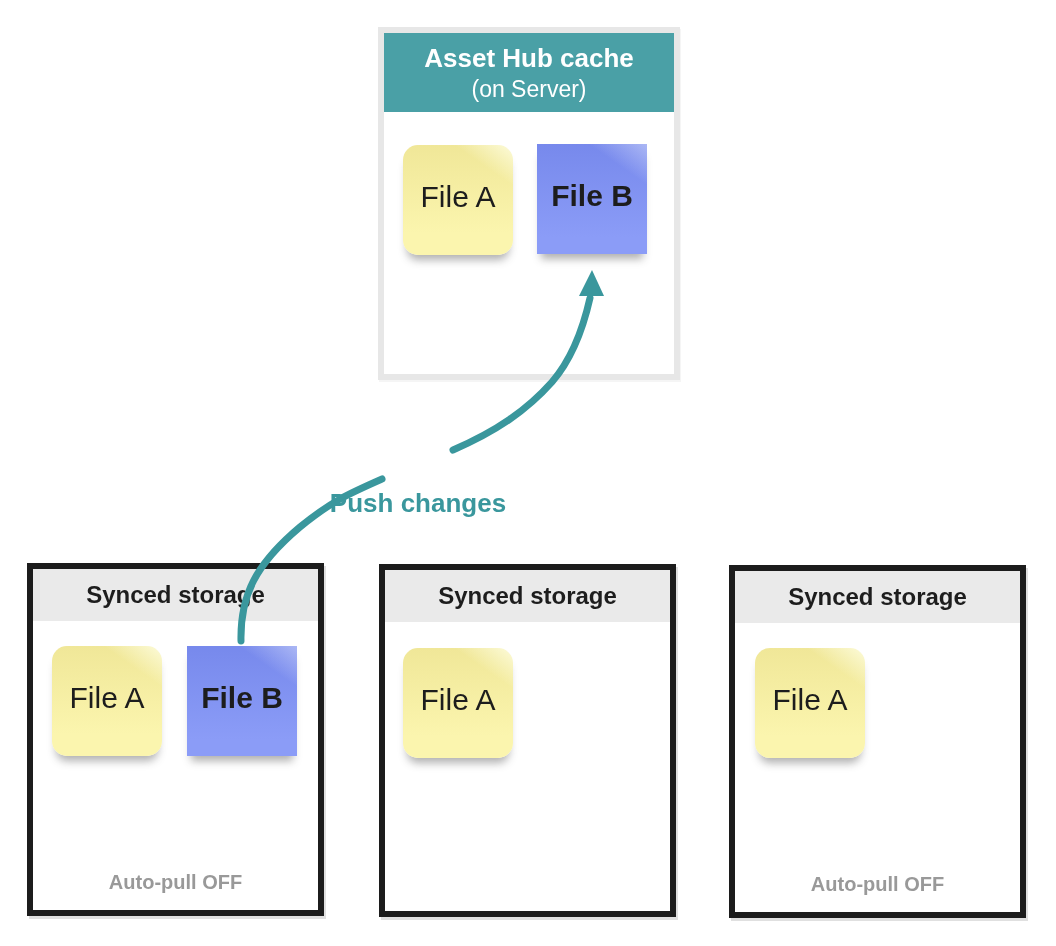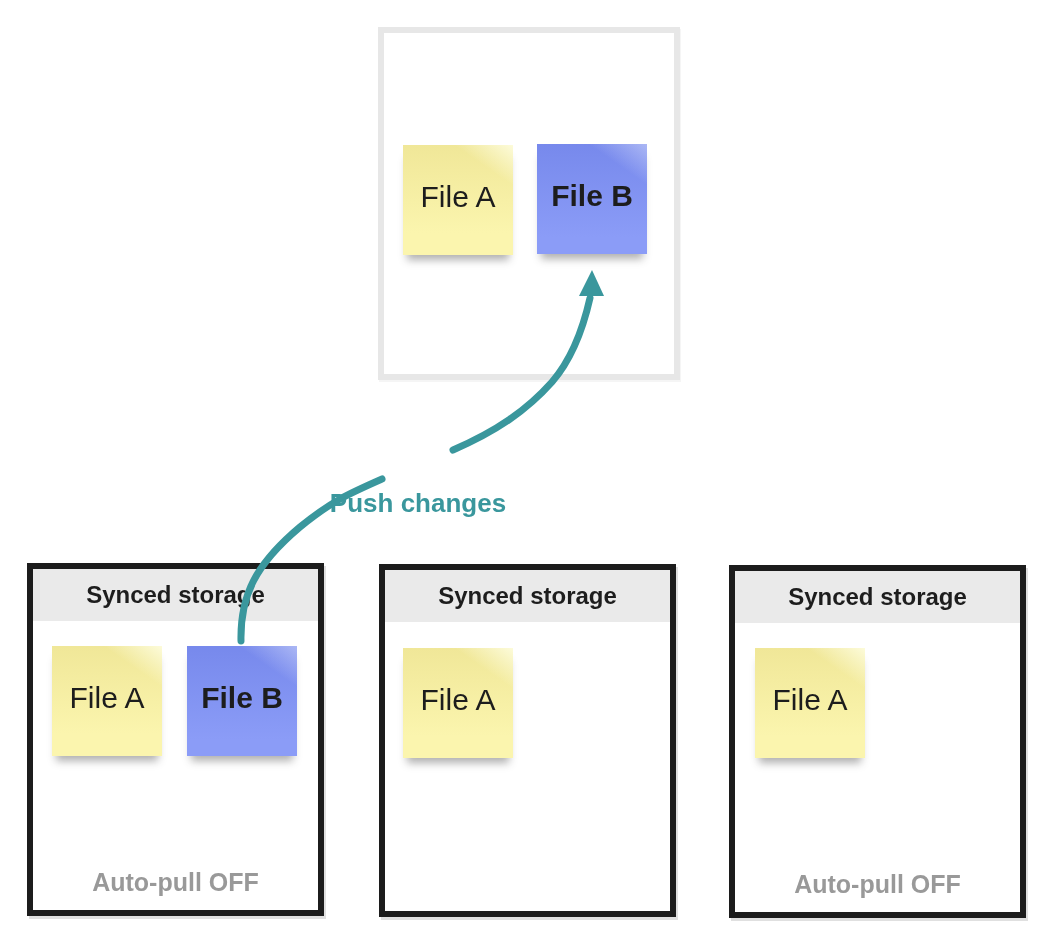--- a/index.html
+++ b/index.html
@@ -61,20 +61,21 @@
     justify-content: center;
     padding-bottom: 6px;
     font-size: 30px;
     color: var(--text-dark);
     box-shadow: 0 9px 8px -4px rgba(60,60,60,0.40);
   }
   .note.yellow {
     background:
       linear-gradient(215deg, rgba(255,255,230,0.85) 0%, rgba(255,255,230,0.0) 22%),
       linear-gradient(180deg, var(--note-yellow-top) 0%, var(--note-yellow-bottom) 80%);
+    border-radius: 15px;
   }
   .note.blue {
     background:
       linear-gradient(215deg, rgba(235,240,255,0.45) 0%, rgba(235,240,255,0.0) 22%),
       linear-gradient(180deg, var(--note-blue-top) 0%, var(--note-blue-bottom) 85%);
     font-weight: bold;
   }
 
   
   .hub-note-a { left: 19px;  top: 112px; }
@@ -110,21 +111,21 @@
   .storage-note-a2 { left: 18px;  top: 78px; }
   .storage-note-a3 { left: 20px;  top: 77px; }
 
   .storage-footer {
     position: absolute;
     left: 0; right: 0; bottom: 0;
     height: 56px;
     display: flex;
     align-items: center;
     justify-content: center;
-    font-size: 25px;
+    font-size: 20px;
     font-weight: bold;
   }
   .storage-footer.off { color: var(--text-gray); background: transparent; }
   .storage-footer.on  { color: var(--text-dark); background: var(--footer-on-bg); }
 
   
   .arrow-svg {
     position: absolute;
     left: 0; top: 0;
     width: 1056px; height: 946px;
@@ -150,20 +151,24 @@
     z-index: 11;
     margin-top: 42px;
   }
 </style>
 </head>
 <body>
 
 <div class="canvas">
 
   <div class="hub-box">
+    <div class="hub-header">
+      <div class="hub-title">Asset Hub cache</div>
+      <div class="hub-subtitle">(on Server)</div>
+    </div>
     <div class="note yellow hub-note-a">
       <span>File A</span>
     </div>
     <div class="note blue hub-note-b">
       <span>File B</span>
     </div>
   </div>
 
   <div class="storage-box pos-1">
     <div class="storage-header">

